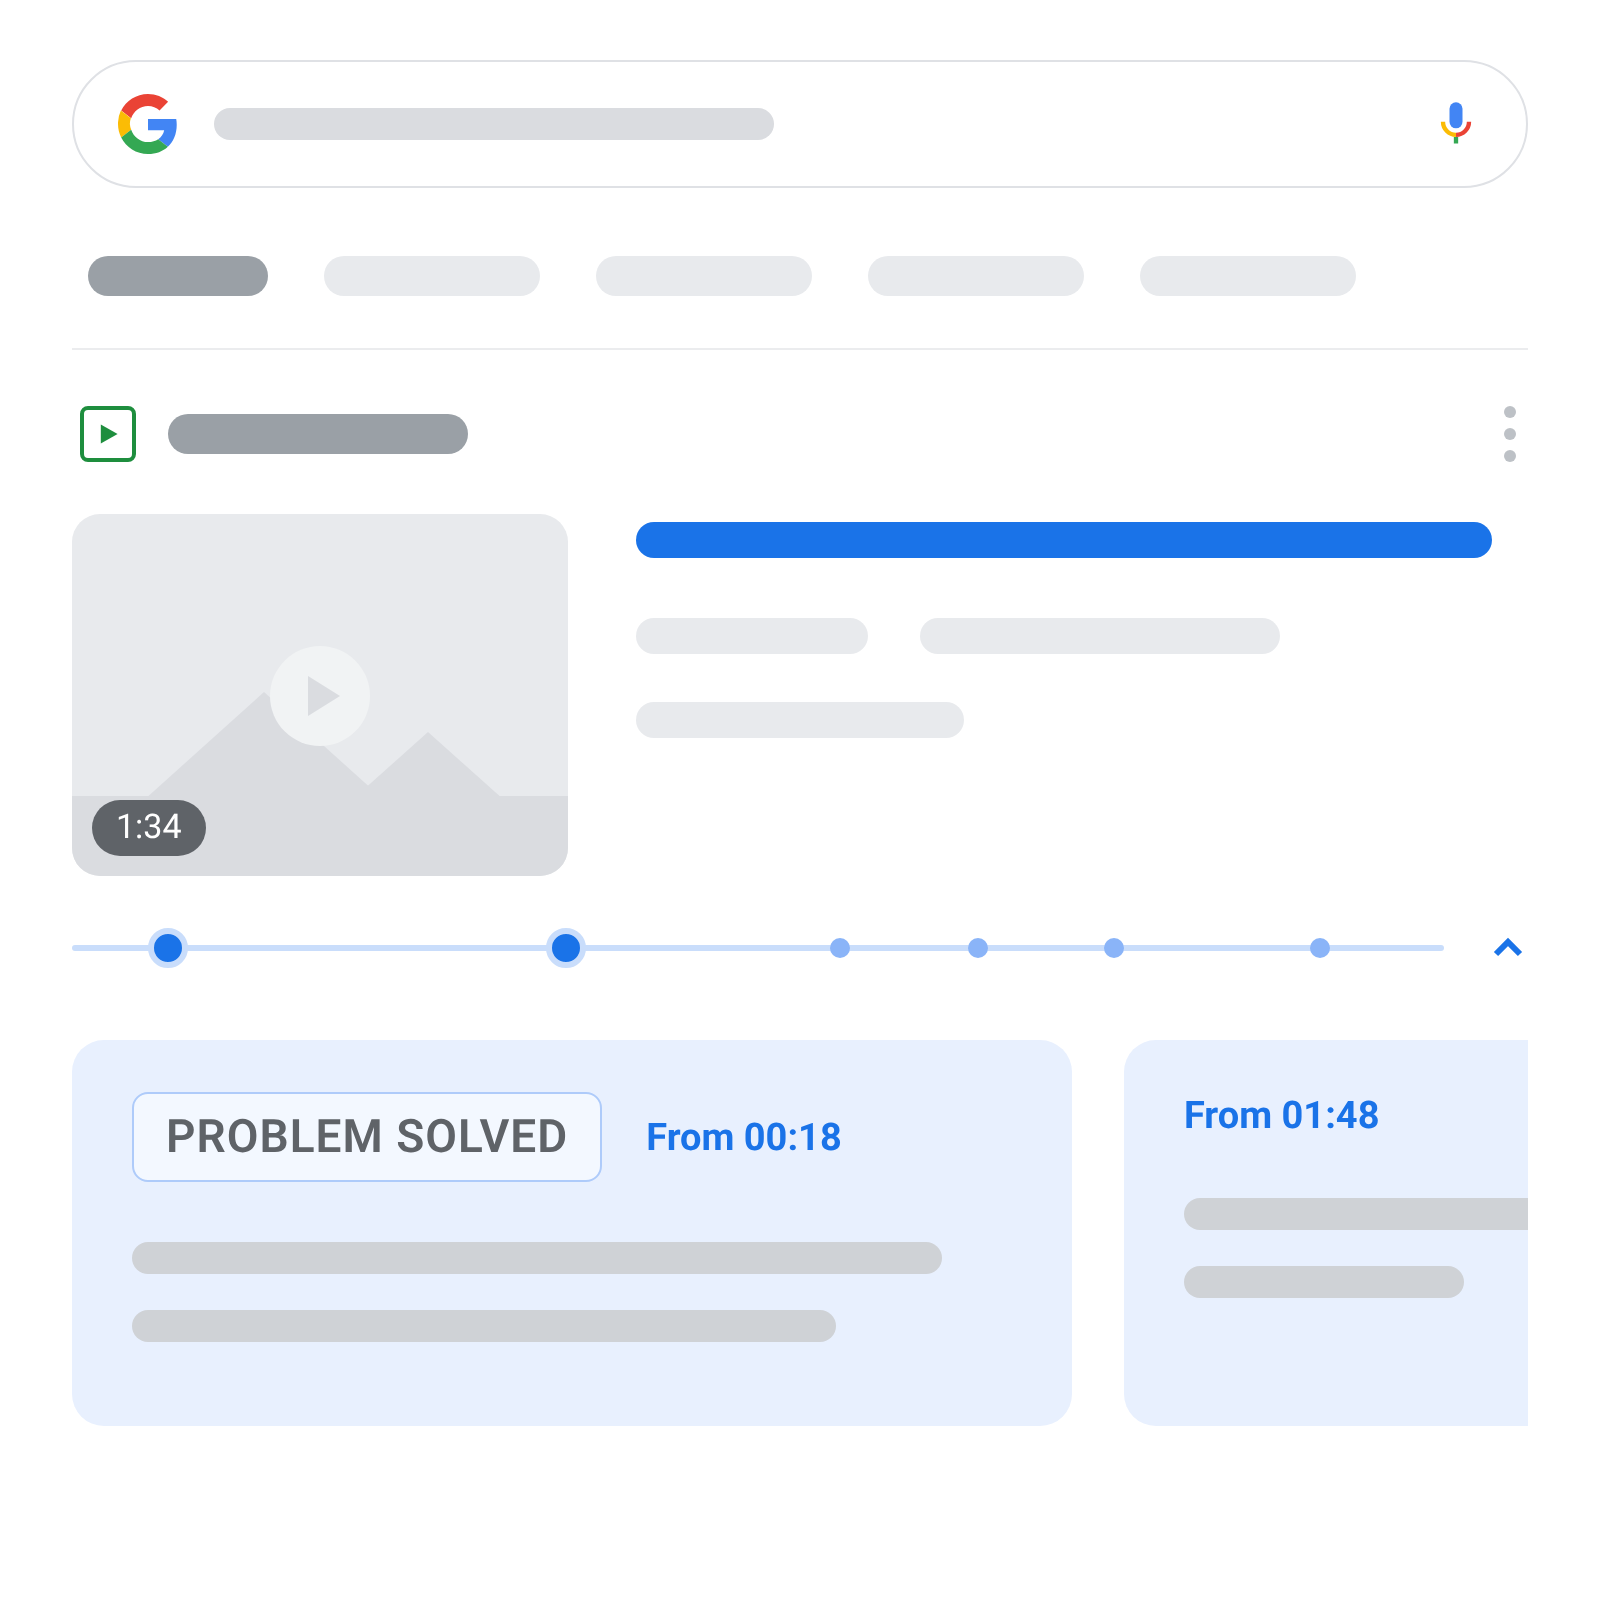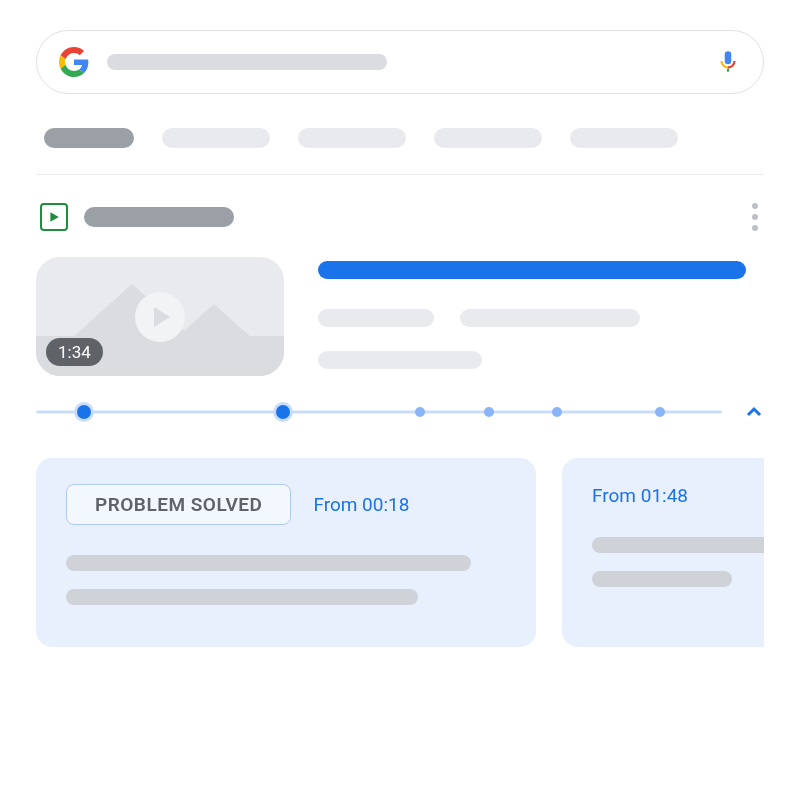--- a/index.html
+++ b/index.html
@@ -80,23 +80,23 @@
     width: 6px; height: 6px; border-radius: 50%; background: #bdc1c6;
   }
   
   .video-row {
     display: flex;
     gap: 34px;
     margin-top: 26px;
   }
   .thumb {
     position: relative;
-    width: 248px; height: 119px;
+    width: 248px; height: 181px;
     background: #e8eaed;
-    border-radius: 24px;
+    border-radius: 14px;
     overflow: hidden;
     flex-shrink: 0;
   }
   .thumb .ground {
     position: absolute; bottom: 0; left: 0; right: 0; height: 40px;
     background: #dadce0;
   }
   .thumb .tri1 {
     position: absolute; bottom: 38px; left: 36px;
     width: 0; height: 0;
@@ -184,30 +184,30 @@
     padding: 26px 30px 24px 30px;
     flex-shrink: 0;
   }
   .moment-card.card1 { width: 500px; }
   .moment-card.card2 { width: 260px; }
   .card-top { display: flex; align-items: center; gap: 22px; margin-bottom: 30px; }
   .chip {
     border: 1.5px solid #aecbfa;
     background: #f3f8ff;
     border-radius: 8px;
-    padding: 8px 28px;
+    padding: 8px 16px;
     color: #5f6368;
-    font-size: 19px;
+    font-size: 23px;
     font-weight: 600;
     letter-spacing: 0.5px;
   }
   .from-label {
     color: #1a73e8;
     font-size: 19px;
-    font-weight: 400;
+    font-weight: 700;
   }
   .card-line {
     height: 16px; background: #cfd2d6; border-radius: 8px;
     margin-bottom: 18px;
   }
   .card-line.w90 { width: 92%; }
   .card-line.w80 { width: 80%; }
   .card-line.w70 { width: 70%; }
 </style>
 </head>

